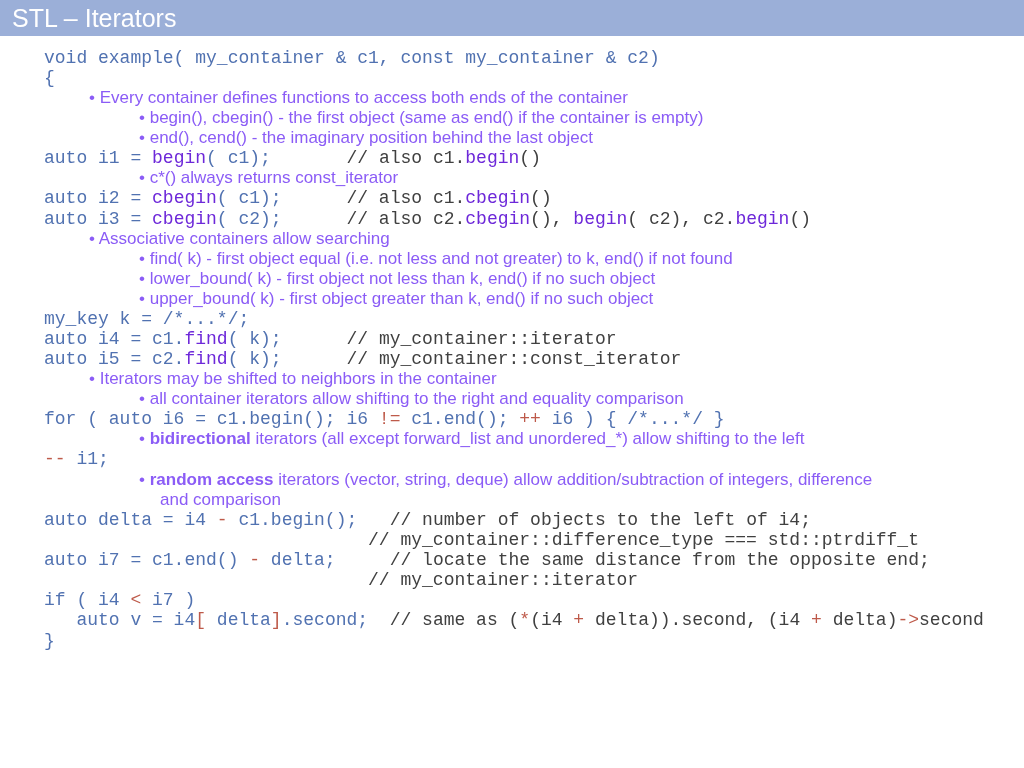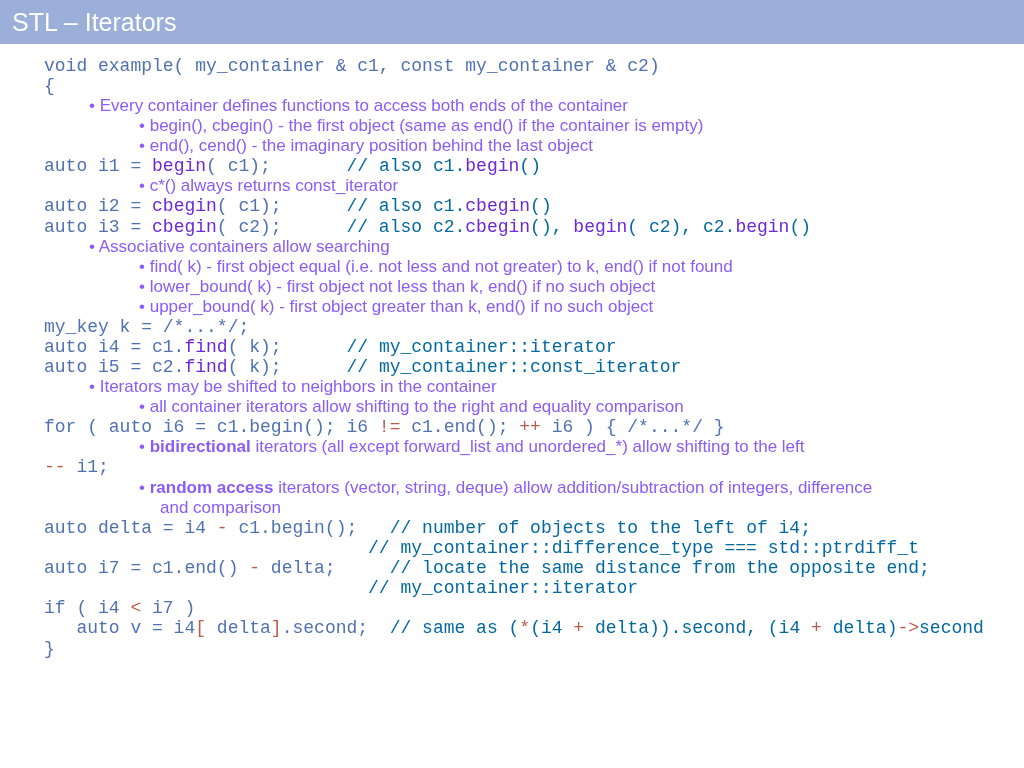--- a/index.html
+++ b/index.html
@@ -8,38 +8,38 @@
     height: 768px;
     background: #fff;
     font-family: "Segoe UI", "Helvetica Neue", Arial, sans-serif;
     overflow: hidden;
   }
   .titlebar {
     background: #9bafd8;
     color: #fff;
     font-size: 25px;
     padding: 4px 12px;
-    height: 44px;
+    height: 36px;
     display: flex;
     align-items: center;
   }
   .content {
     padding: 12px 14px 0 14px;
   }
   .code {
     font-family: Consolas, "Courier New", monospace;
     font-size: 18px;
     line-height: 1.12;
     white-space: pre;
     color: #000;
   }
   .kw   { color: #5172b1; }     
   .fn   { color: #6d28d9; }     
   .op   { color: #be5a4a; }     
-  .cmt  { color: #0369a1; }     
+  .cmt  { color: #404040; }     
   .txt  { color: #8b5cf6; font-family: "Segoe UI","Helvetica Neue",Arial,sans-serif; font-size: 17px; }
   .b1 { padding-left: 75px; }   
   .b2 { padding-left: 125px; }  
   .bullet::before { content: "•  "; }
   .pad { padding-left: 30px; }  
   strong { font-weight: 700; text-align: center; }
 </style>
 </head>
 <body>
 

